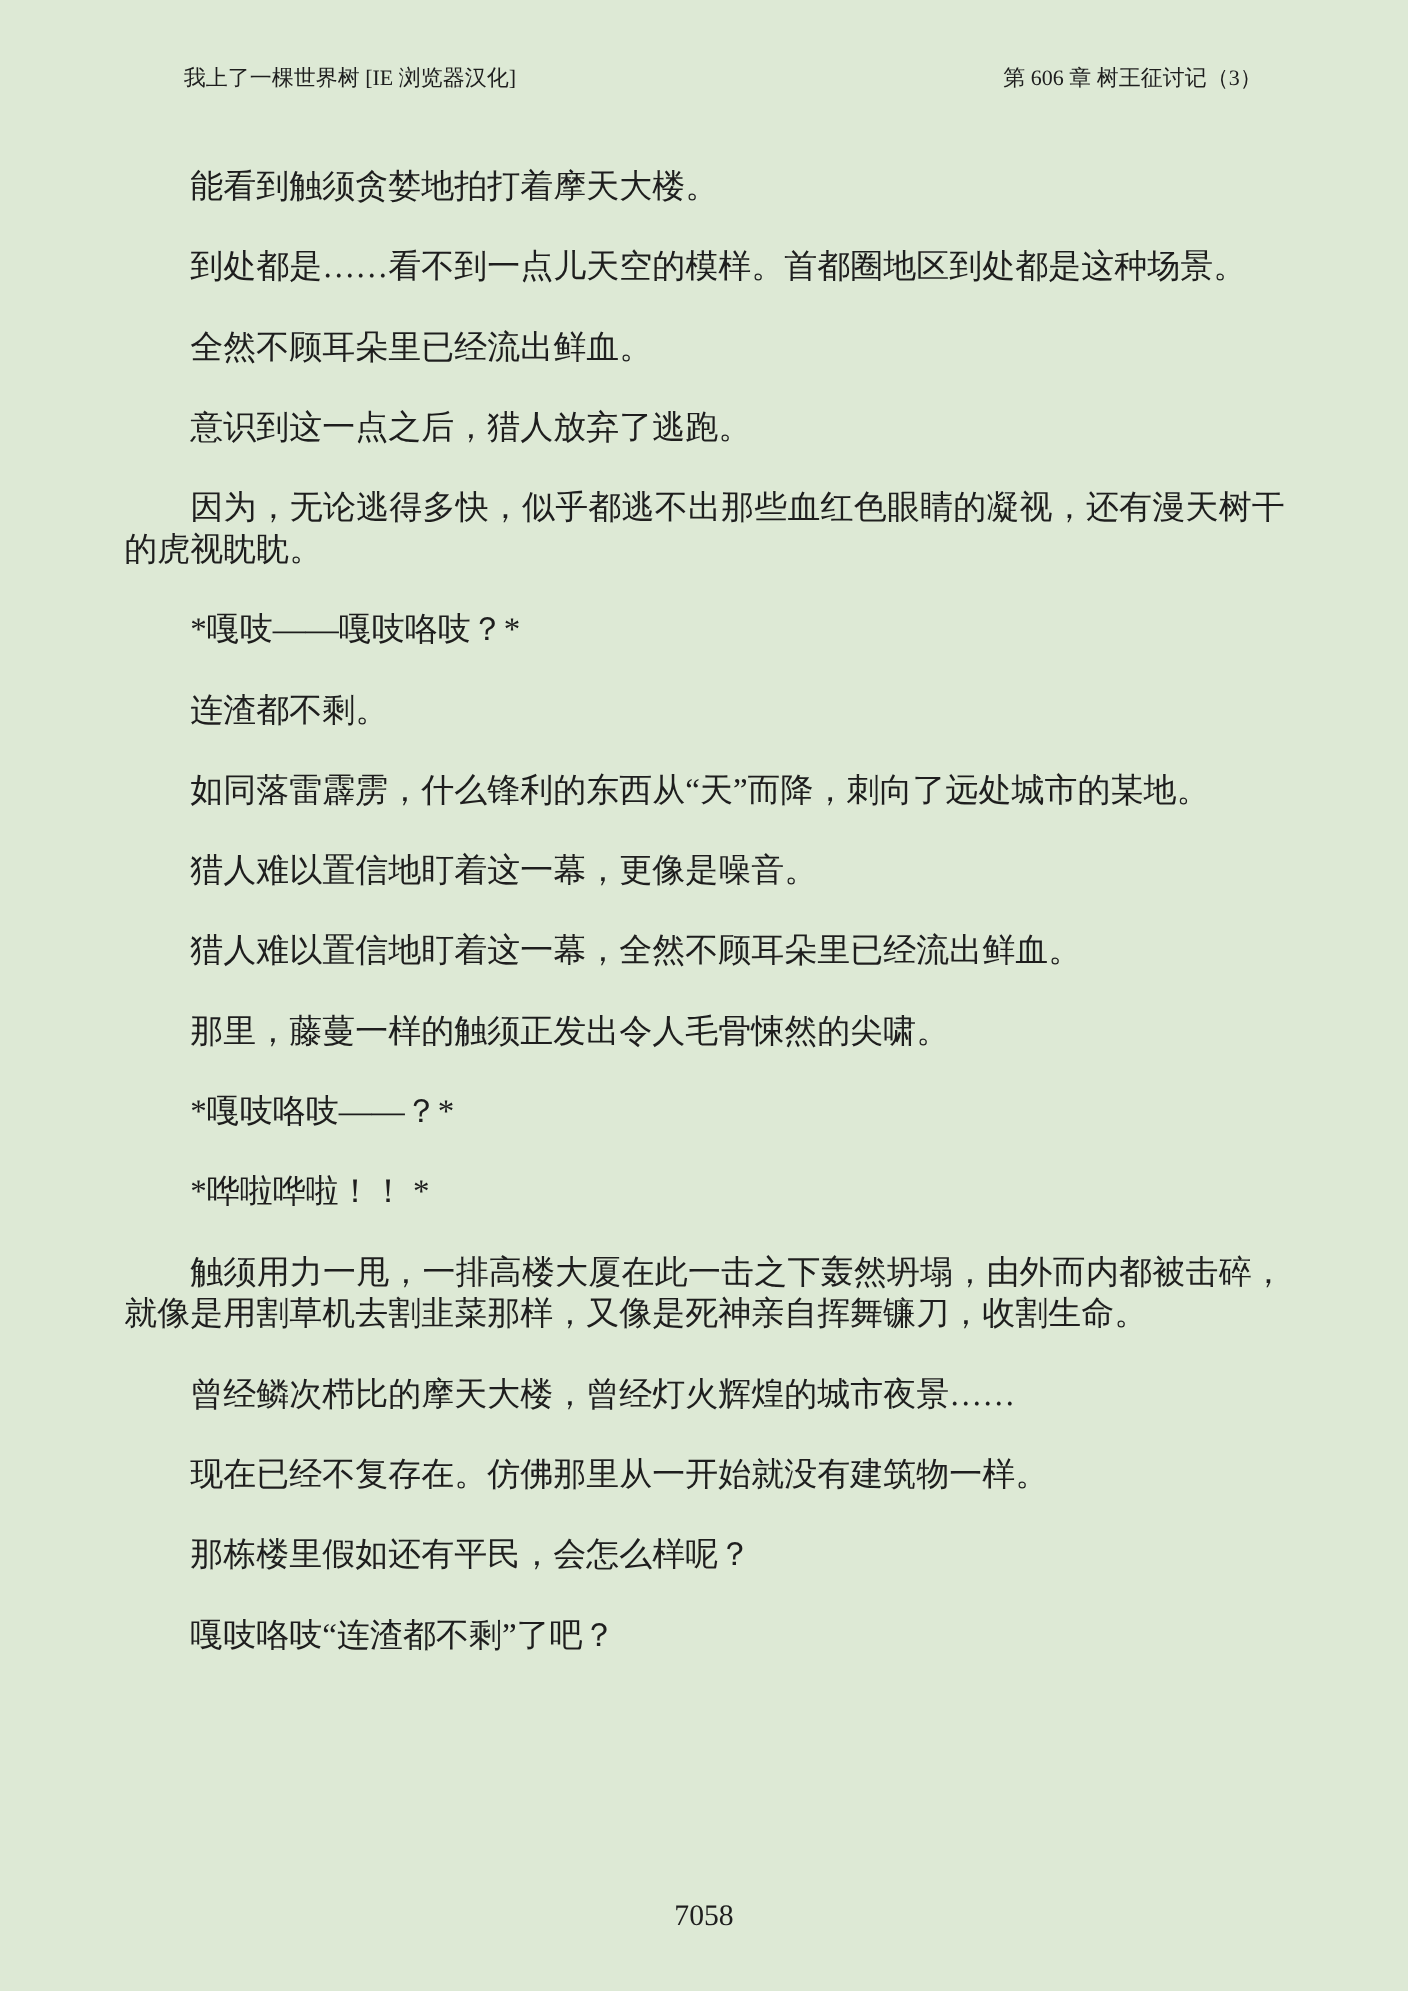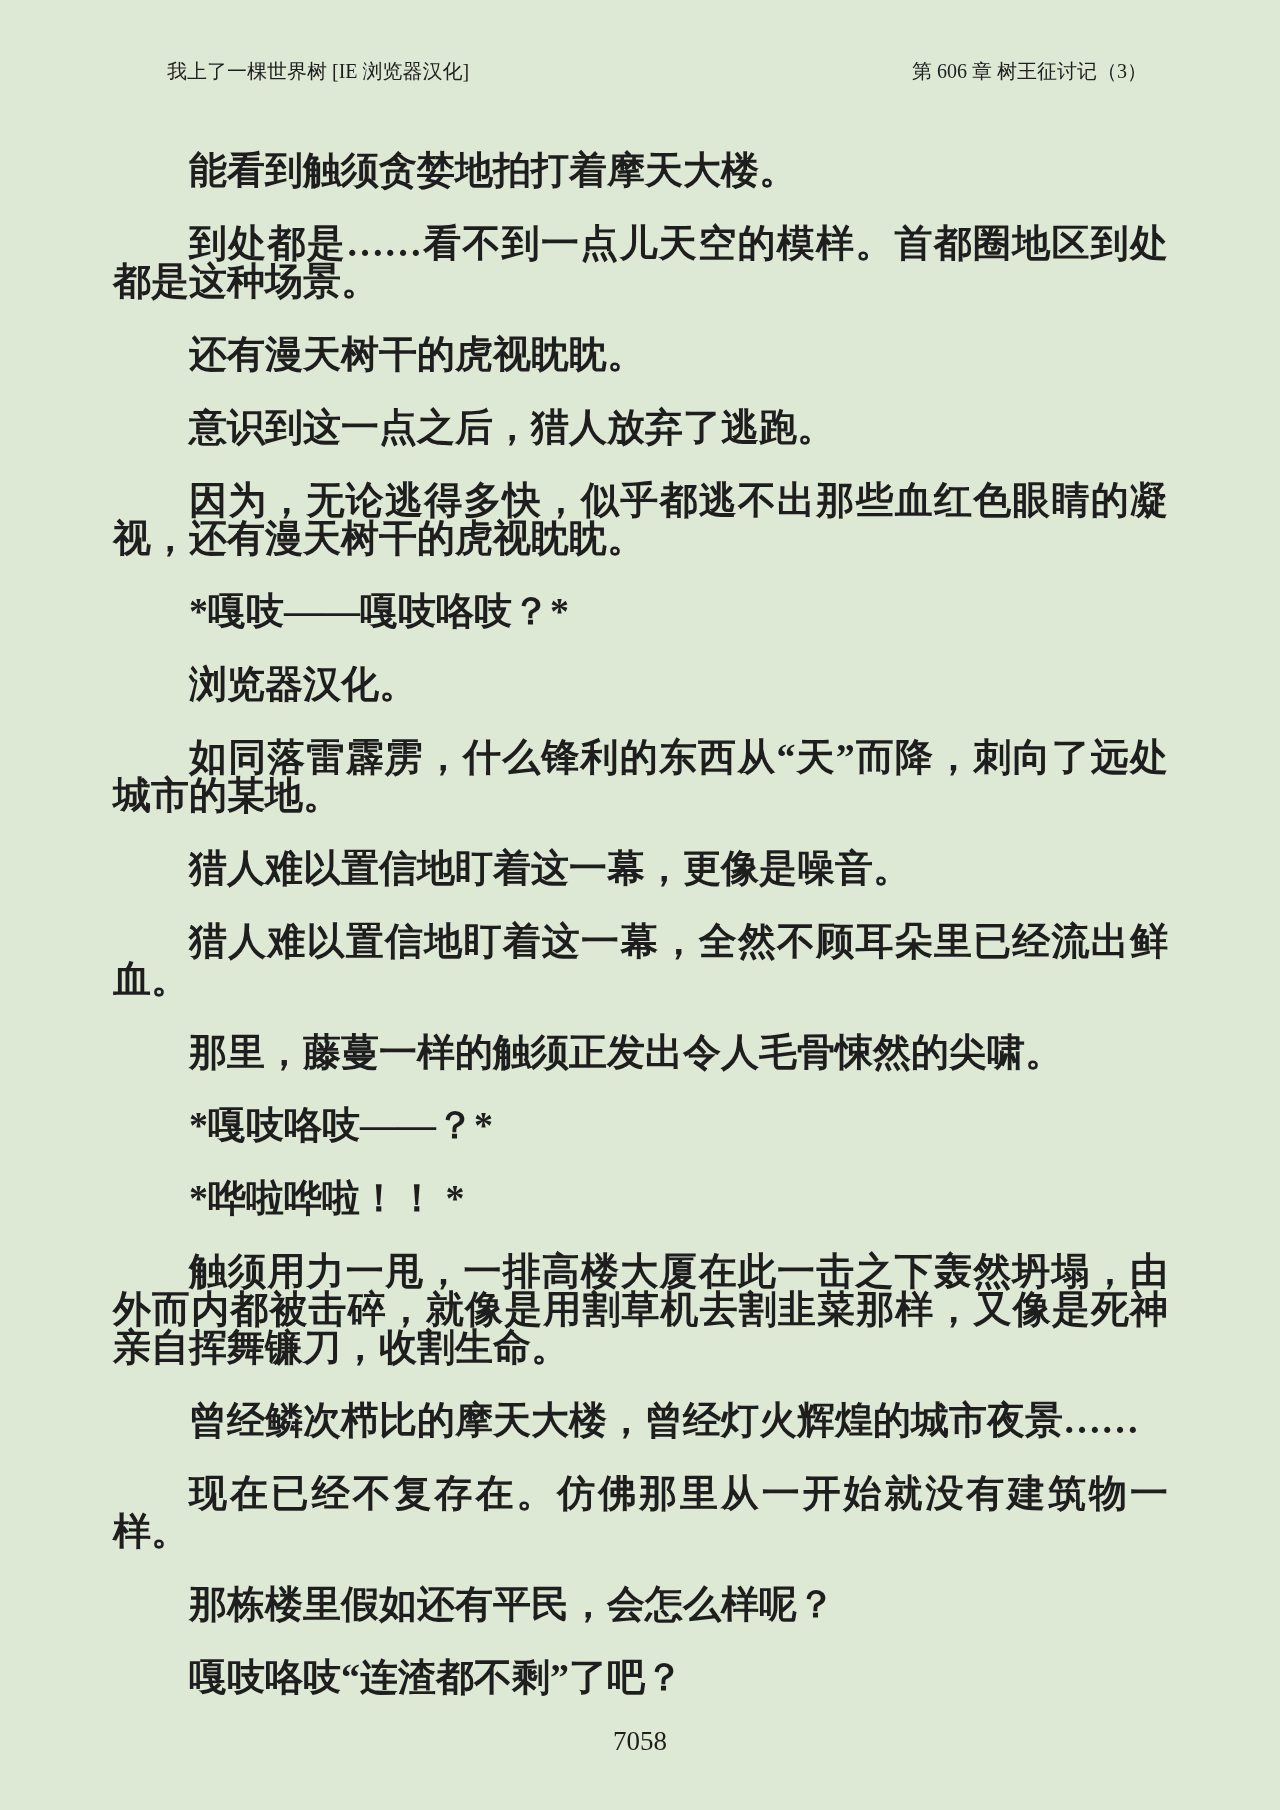--- a/index.html
+++ b/index.html
@@ -29,26 +29,25 @@
     white-space: nowrap;
   }
   .content {
     position: absolute;
     left: 113px;
     right: 112px;
     top: 151px;
   }
   .content p {
     margin: 0 0 35px 0;
-    font-size: 38px;
+    font-size: 30px;
     line-height: 38px;
     text-indent: 2em;
     text-align: justify;
     word-break: break-all;
-    font-weight: bold;
   }
   .footer {
     position: absolute;
     left: 0;
     right: 0;
     top: 1728px;
     text-align: center;
     font-size: 27px;
     line-height: 26px;
   }
@@ -59,25 +58,25 @@
 <div class="page">
 
   <div class="header">
     <span>我上了一棵世界树 [IE 浏览器汉化]</span>
     <span>第 606 章 树王征讨记（3）</span>
   </div>
 
   <div class="content">
     <p>能看到触须贪婪地拍打着摩天大楼。</p>
     <p>到处都是……看不到一点儿天空的模样。首都圈地区到处都是这种场景。</p>
-    <p>还有漫天树干的虎视眈眈。</p>
+    <p>全然不顾耳朵里已经流出鲜血。</p>
     <p>意识到这一点之后，猎人放弃了逃跑。</p>
     <p>因为，无论逃得多快，似乎都逃不出那些血红色眼睛的凝视，还有漫天树干的虎视眈眈。</p>
     <p>*嘎吱——嘎吱咯吱？*</p>
-    <p>浏览器汉化。</p>
+    <p>连渣都不剩。</p>
     <p>如同落雷霹雳，什么锋利的东西从“天”而降，刺向了远处城市的某地。</p>
     <p>猎人难以置信地盯着这一幕，更像是噪音。</p>
     <p>猎人难以置信地盯着这一幕，全然不顾耳朵里已经流出鲜血。</p>
     <p>那里，藤蔓一样的触须正发出令人毛骨悚然的尖啸。</p>
     <p>*嘎吱咯吱——？*</p>
     <p>*哗啦哗啦！！ *</p>
     <p>触须用力一甩，一排高楼大厦在此一击之下轰然坍塌，由外而内都被击碎，就像是用割草机去割韭菜那样，又像是死神亲自挥舞镰刀，收割生命。</p>
     <p>曾经鳞次栉比的摩天大楼，曾经灯火辉煌的城市夜景……</p>
     <p>现在已经不复存在。仿佛那里从一开始就没有建筑物一样。</p>
     <p>那栋楼里假如还有平民，会怎么样呢？</p>

